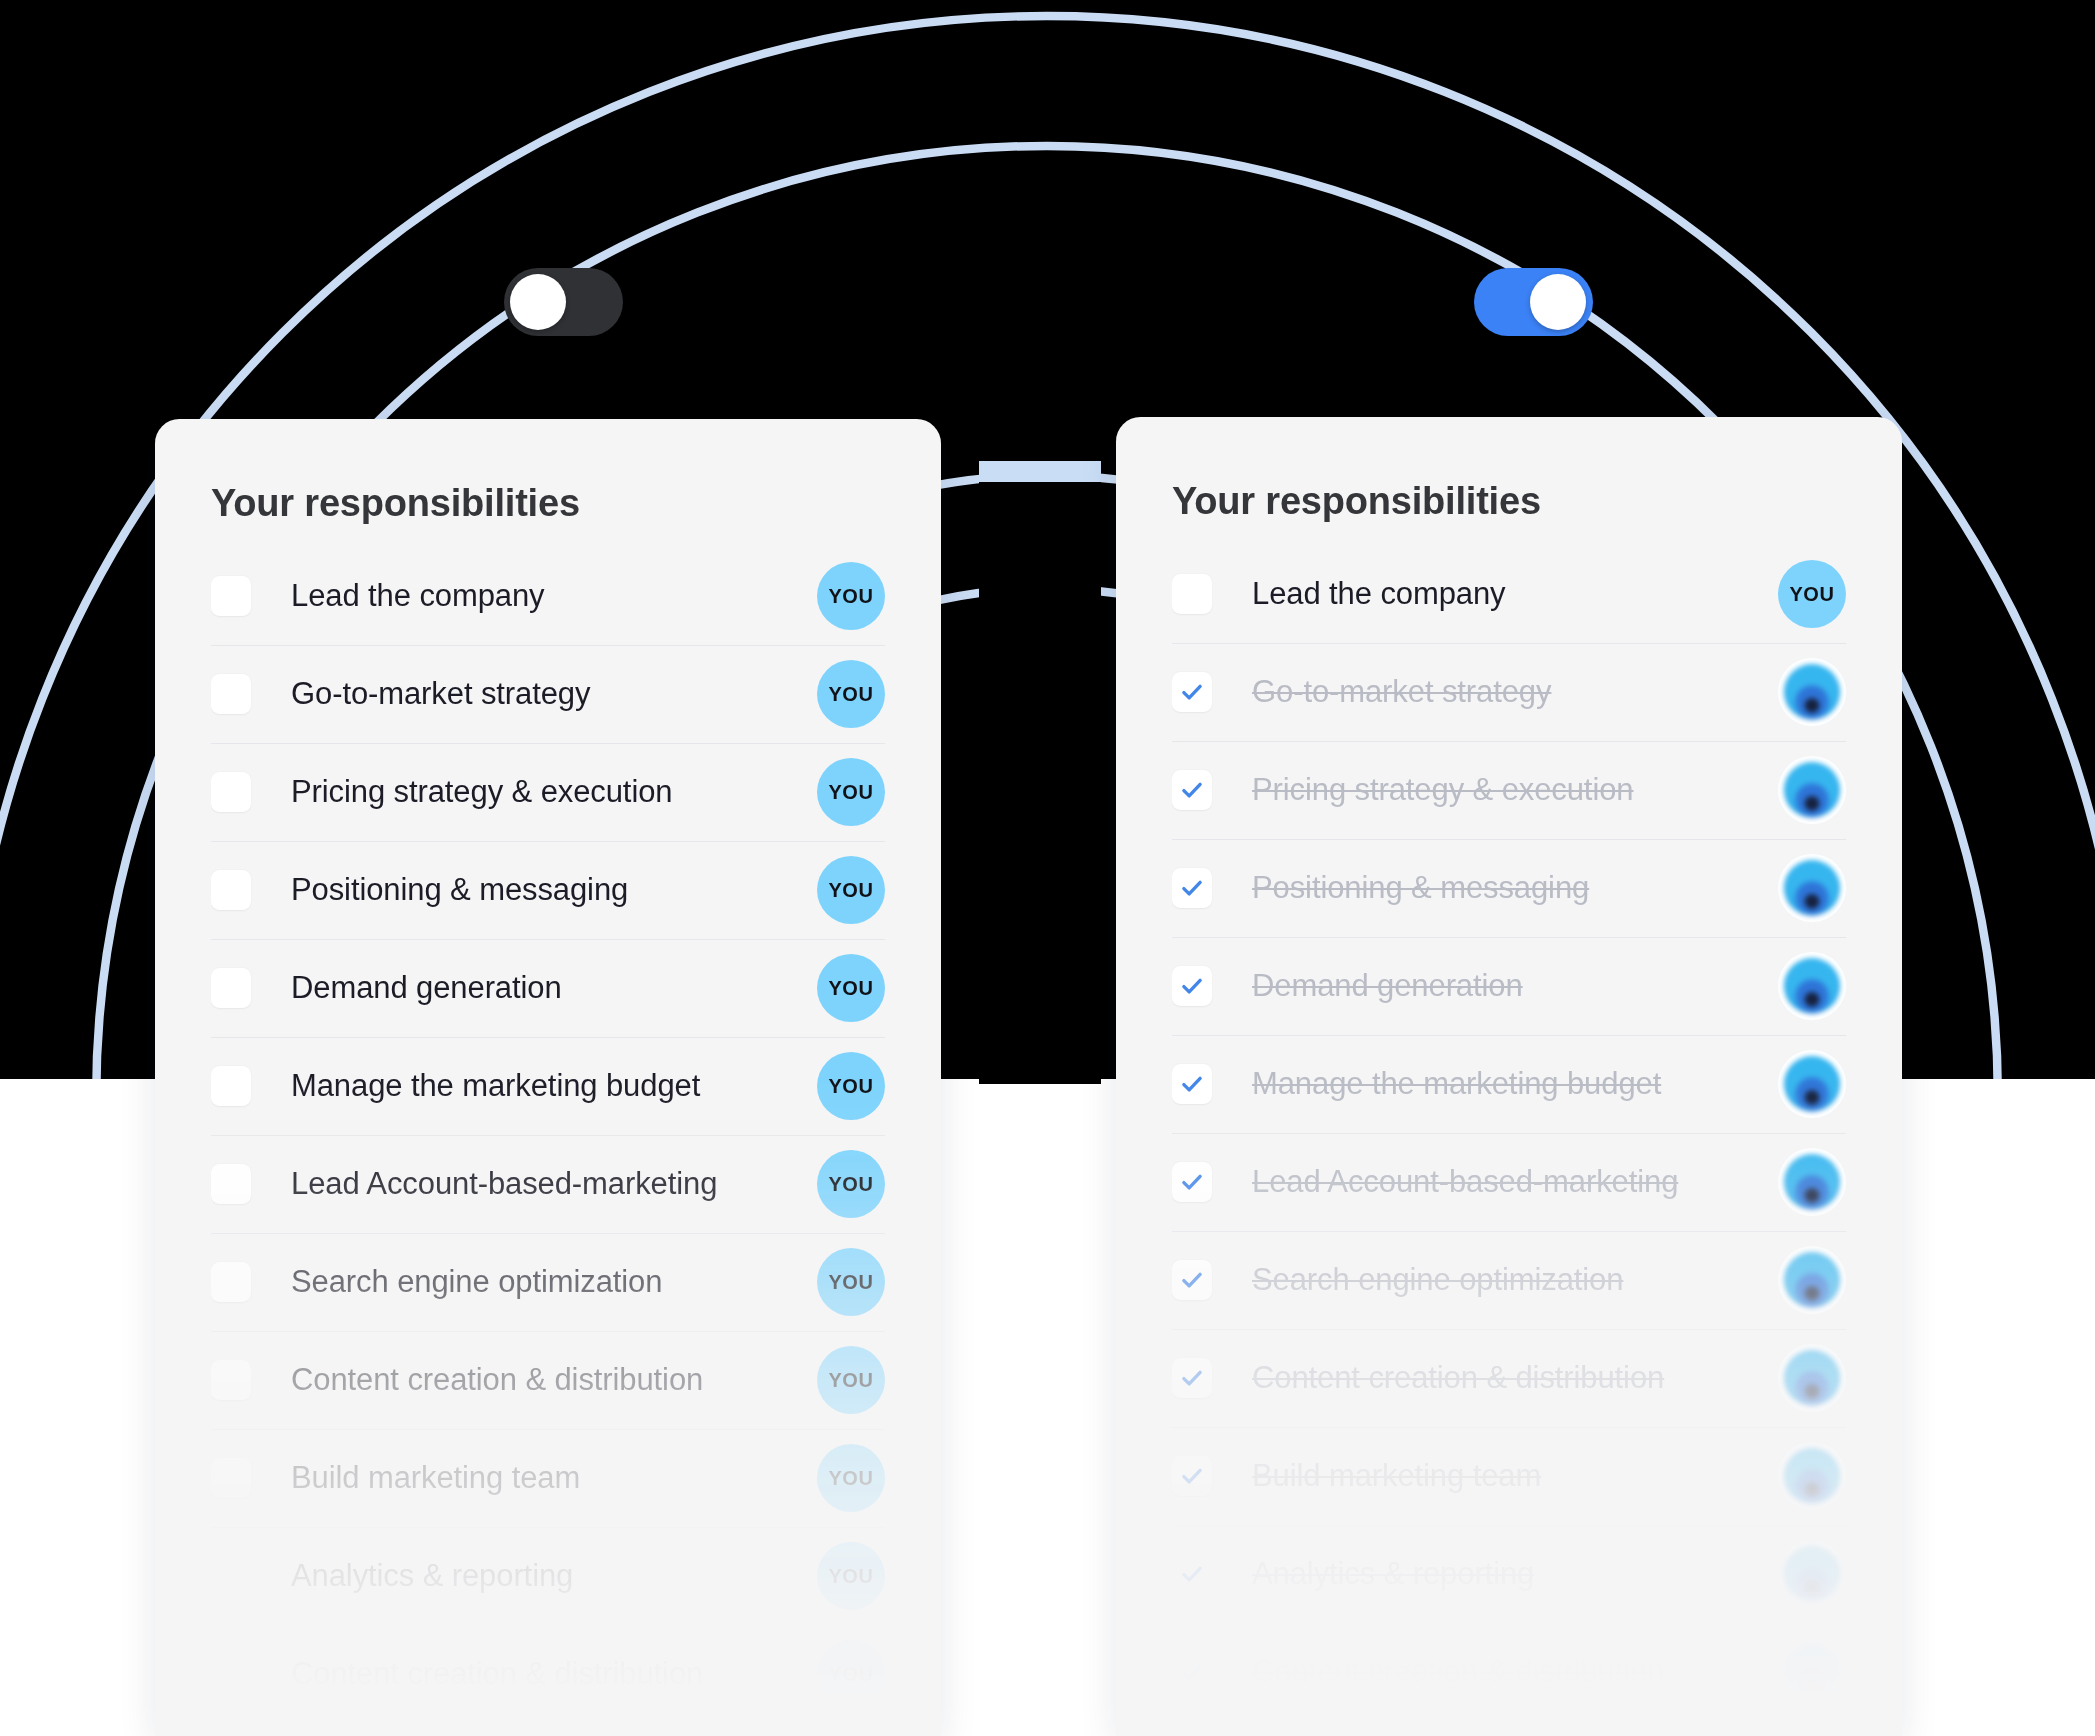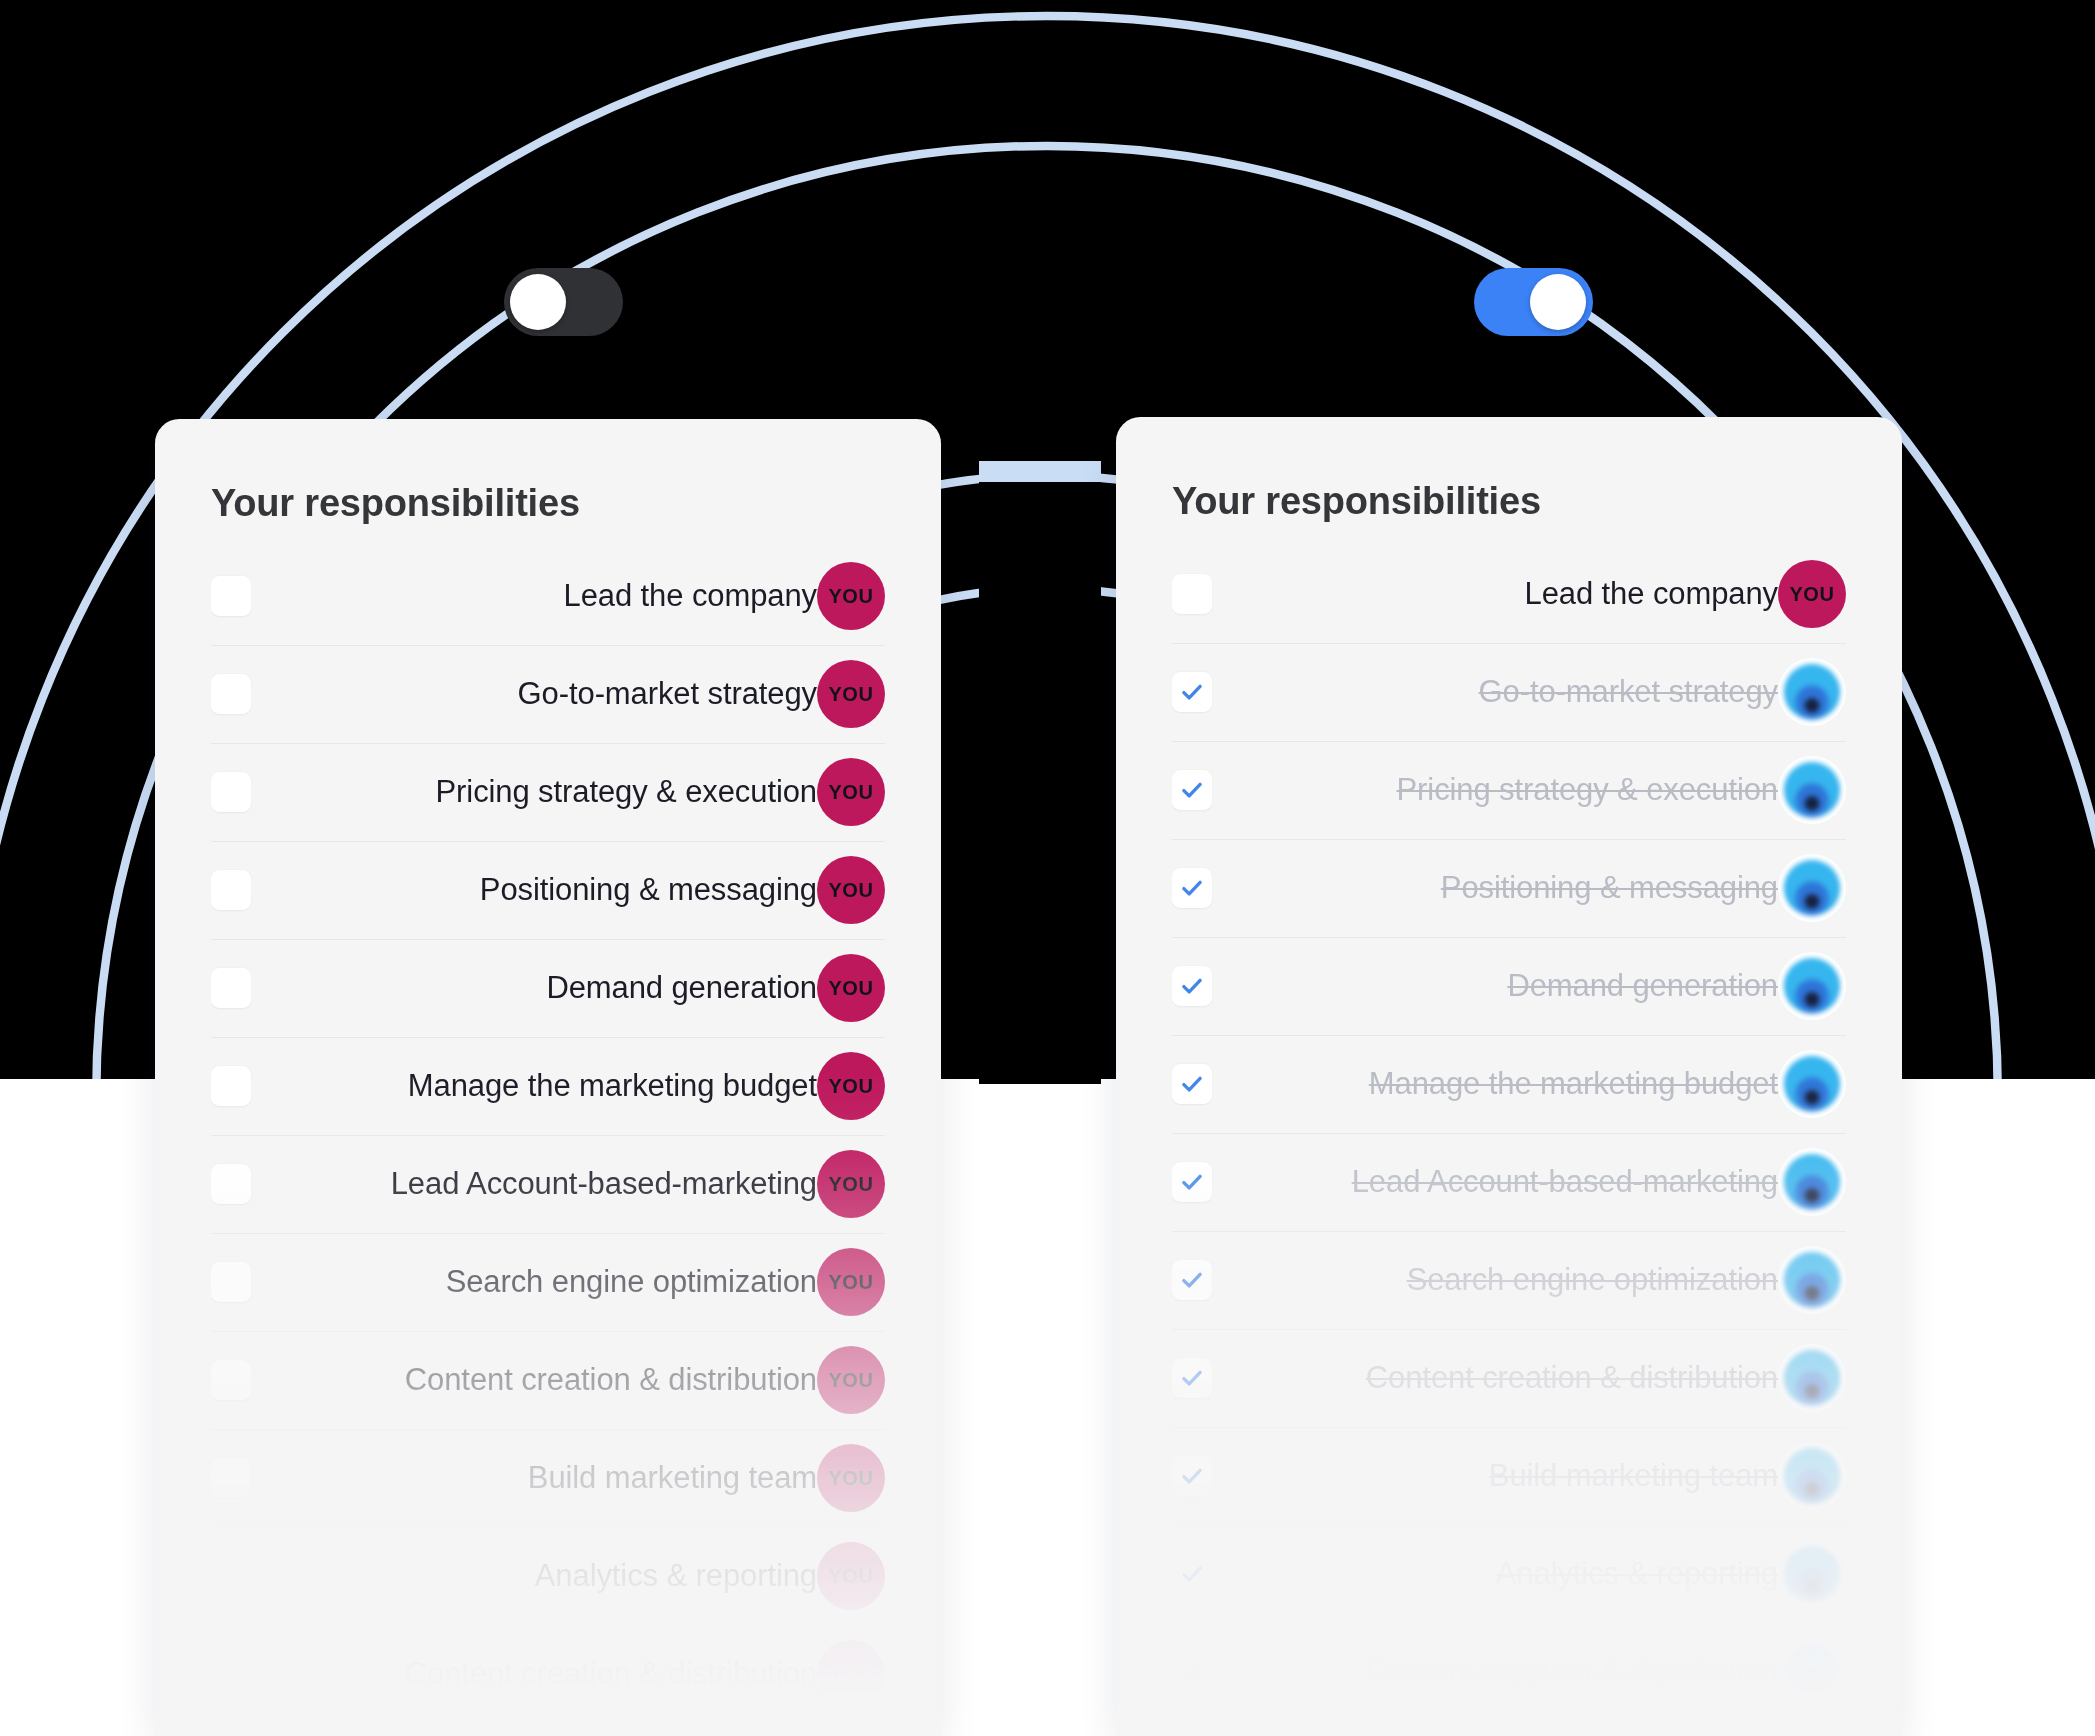--- a/index.html
+++ b/index.html
@@ -69,21 +69,20 @@
     line-height:1.2;
   }
 
   .rows{display:block;}
 
   .row{
     display:flex;align-items:center;
     height:98px;
     border-bottom:1.4px solid #e6e7ea;
     box-sizing:border-box;
-    text-align:right;
   }
   .row:last-child{border-bottom:1.4px solid #eceef0;}
 
   
   .cb{
     width:40px;height:40px;border-radius:8.5px;
     background:#ffffff;
     flex:0 0 auto;
     display:flex;align-items:center;justify-content:center;
     box-shadow:0 0.9px 1.9px rgba(0,0,0,.06);
@@ -105,21 +104,21 @@
     text-decoration-thickness:1.9px;
   }
 
   
   .end{
     flex:0 0 auto;
     width:68px;height:68px;border-radius:50%;
     display:flex;align-items:center;justify-content:center;
   }
   .badge-you{
-    background:#be185d;
+    background:#7dd3fc;
     font-size:20px;font-weight:700;color:#111218;
     letter-spacing:0.6px;
   }
   .avatar{
     position:relative;
     background:#ffffff;
   }
   .avatar .av-inner{
     position:absolute;left:5.6px;top:5.6px;width:56px;height:56px;border-radius:50%;
     background:

